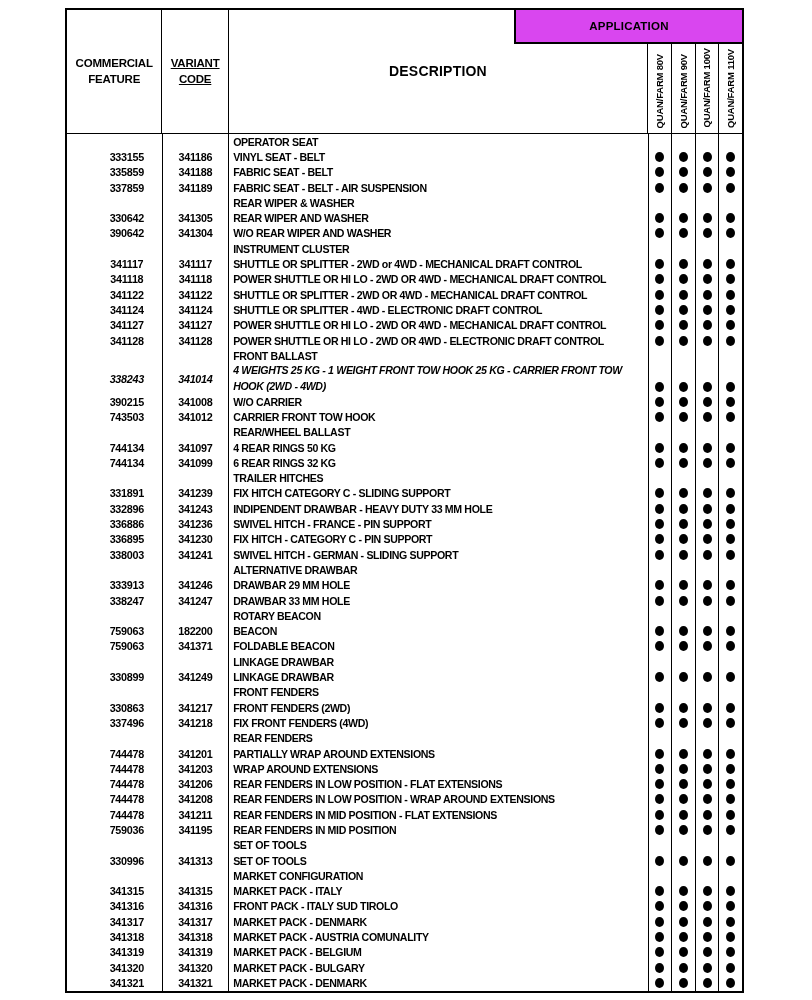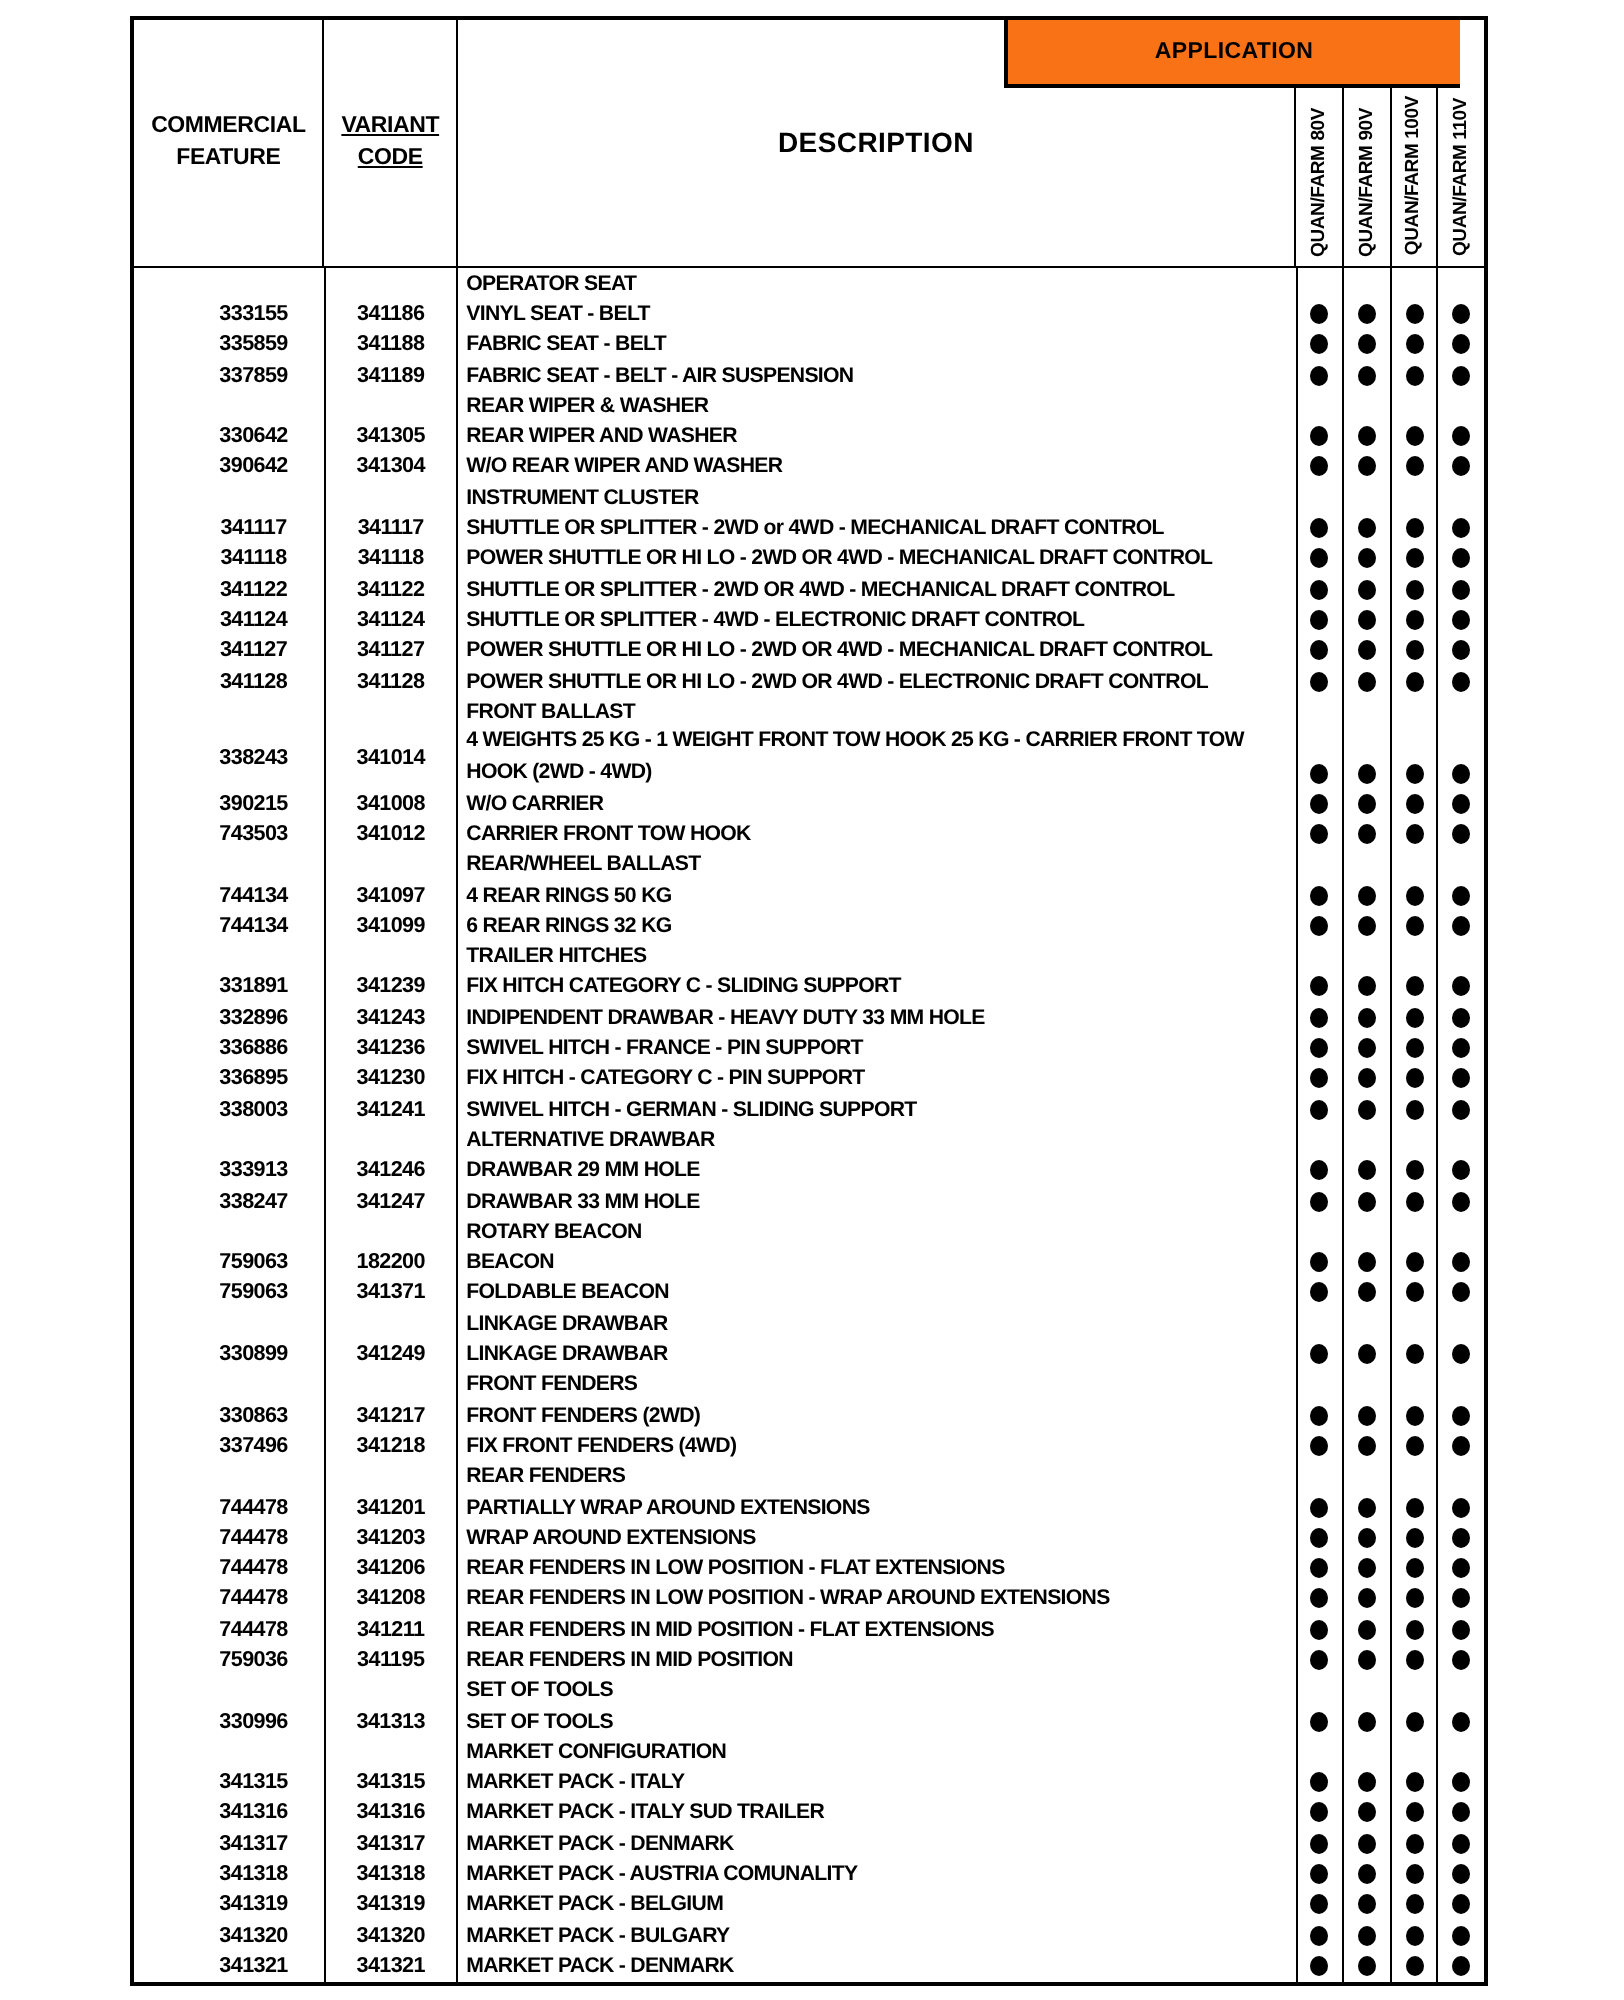--- a/index.html
+++ b/index.html
@@ -33,31 +33,31 @@
     width:23.75px; border-left:1px solid #000;
     display:flex; flex-direction:column;
     justify-content:flex-end; align-items:center;
     padding-bottom:5px;
   }
   .th-app span {
     writing-mode:vertical-rl; transform:rotate(180deg);
     font-size:9.5px; letter-spacing:-0.2px; white-space:nowrap;
   }
   .app-box {
-    position:absolute; top:0; right:12px;
+    position:absolute; top:0; right:0;
     width:228px; height:34px;
     border-left:2px solid #000; border-bottom:2px solid #000;
-    background:#f97316;
+    background:#d946ef;
     display:flex; align-items:center; justify-content:center;
     font-size:11.5px; letter-spacing:0.2px;
   }
   
   .tbody { height:857px; overflow:hidden; }
   .row { display:flex; height:15.3px; align-items:flex-start; }
-  .row.two-line { height:30.6px; }
+  .row.two-line { height:30.6px;font-style:italic; }
   .c { height:100%; display:flex; align-items:center; }
   .c-cf   { width:96px;  border-right:1px solid #000; justify-content:center; font-size:10.8px; letter-spacing:-0.3px;padding-left:25px; }
   .c-vc   { width:67px;  border-right:1px solid #000; justify-content:center; font-size:10.8px; letter-spacing:-0.3px; }
   .c-desc { width:421px; padding-left:4px; font-size:10.6px; letter-spacing:-0.35px; white-space:nowrap; }
   .row.two-line .c-desc { white-space:normal; line-height:15.3px; padding-right:6px; }
   .c-app  { width:23.75px; border-left:1px solid #000; justify-content:center; }
   .row.two-line .c-app { align-items:flex-end; padding-bottom:2.5px; }
   .dot { width:9px; height:10px; border-radius:50%; background:#000; }
 </style>
 </head>
@@ -1059,21 +1059,21 @@
         </div>
       </div>
       <div class="row">
         <div class="c c-cf">
           <span>341316</span>
         </div>
         <div class="c c-vc">
           <span>341316</span>
         </div>
         <div class="c c-desc">
-          <span>MARKET PACK - ITALY SUD TRAILER</span>
+          <span>FRONT PACK - ITALY SUD TIROLO</span>
         </div>
         <div class="c c-app">
           <span class="dot"></span>
         </div>
         <div class="c c-app">
           <span class="dot"></span>
         </div>
         <div class="c c-app">
           <span class="dot"></span>
         </div>

